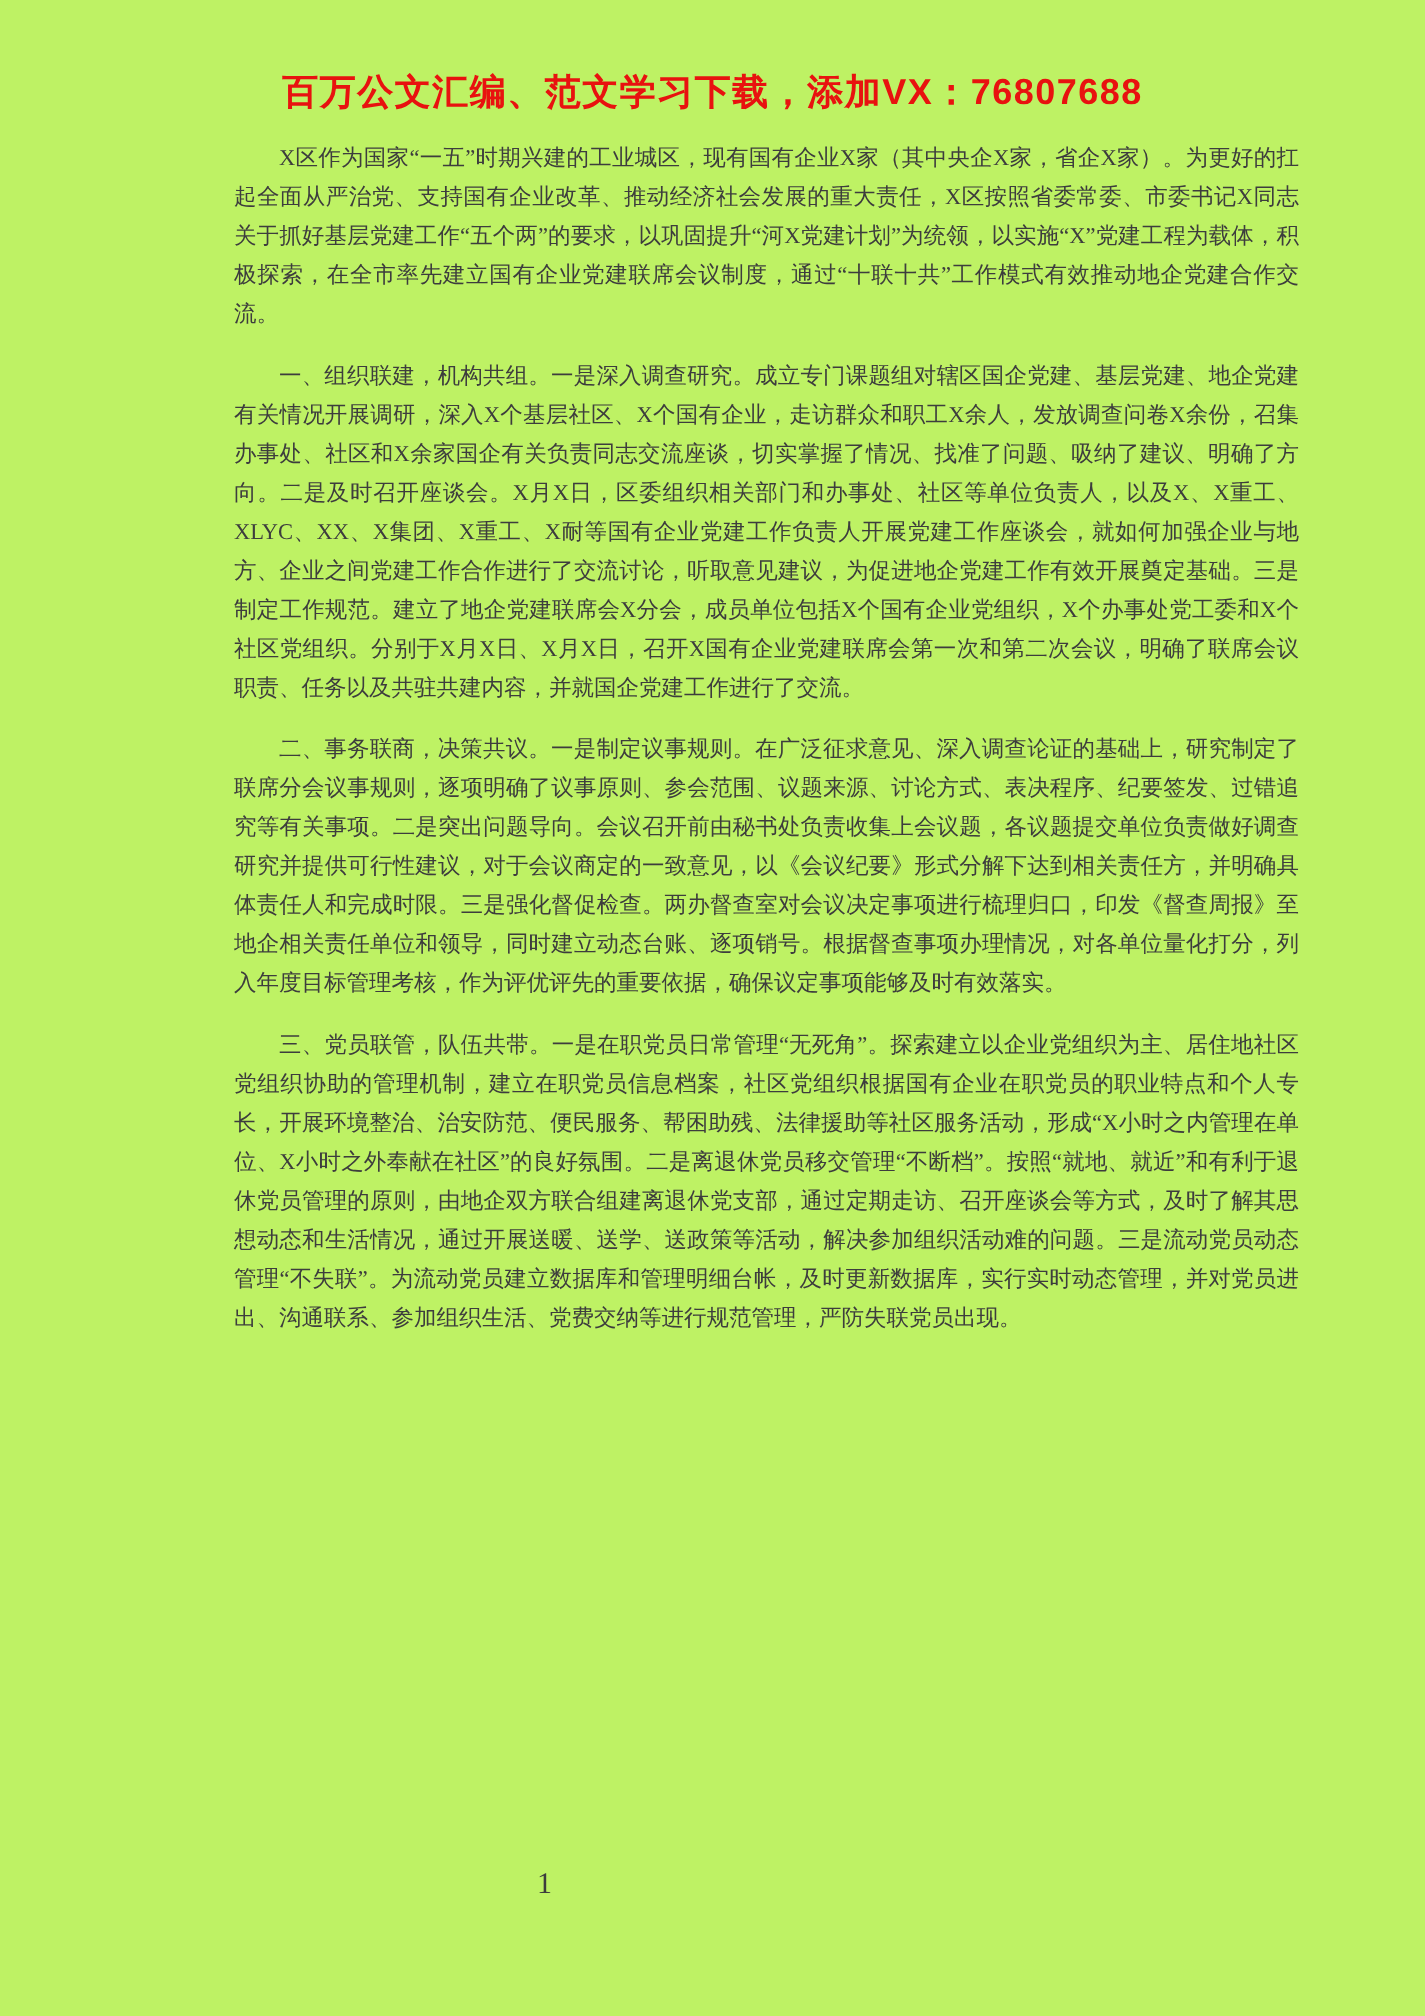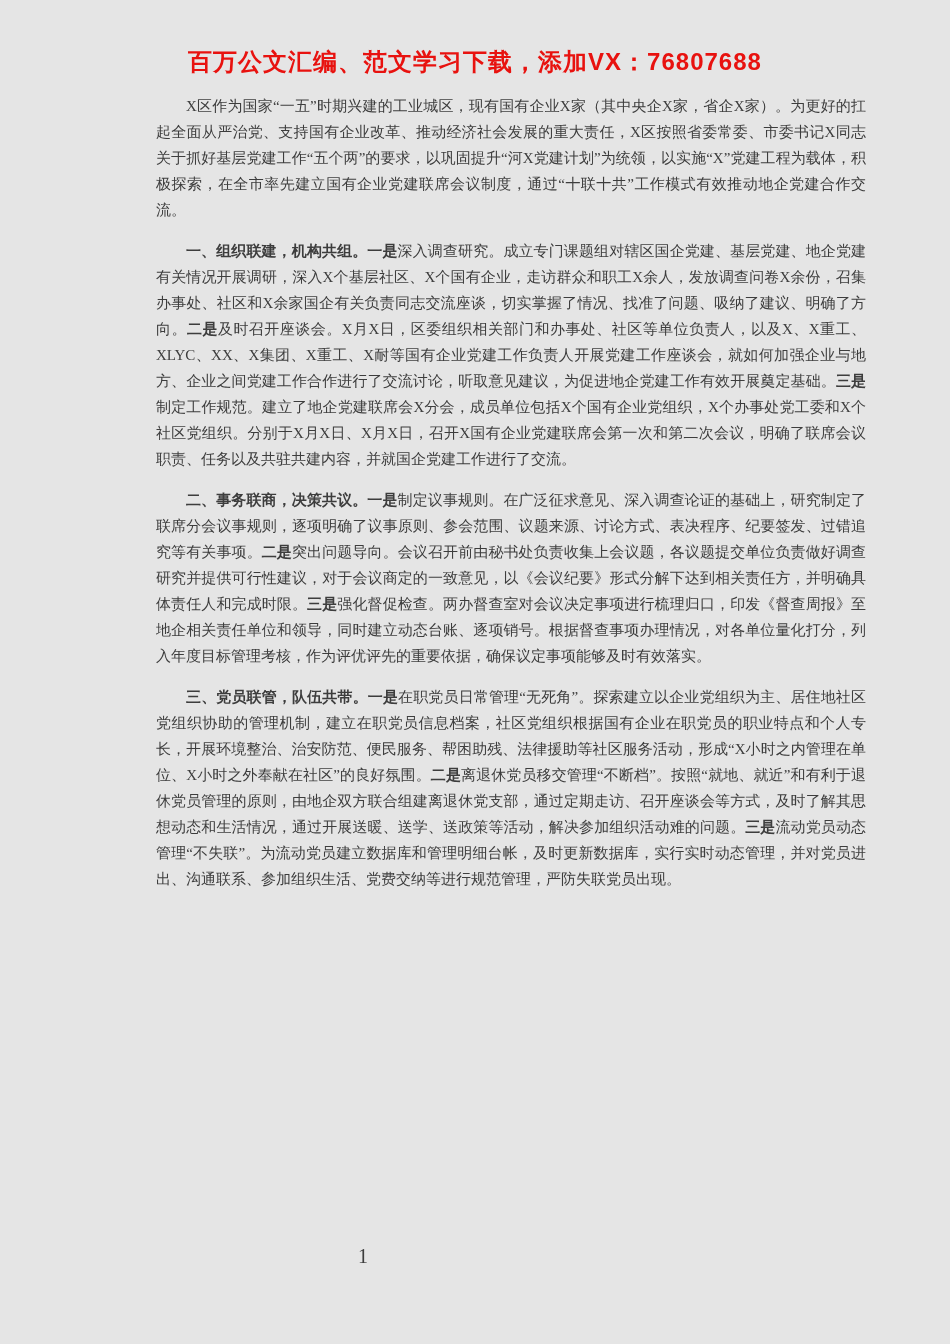--- a/index.html
+++ b/index.html
@@ -1,20 +1,20 @@
 <!DOCTYPE html>
 <html style="--red: #e8120f; --ink: #3d3d3d;"><head>
 <meta charset="utf-8">
 <style>
   html, body { margin: 0; padding: 0; background: #ffffff; }
   .page {
     position: relative;
     width: 950px;
     height: 1344px;
-    background: #e5e5e5;
+    background: #bef264;
     overflow: hidden;
   }
   .promo-header {
     position: absolute;
     top: 47px;
     left: 0;
     width: 950px;
     text-align: center;
     font-family: "Liberation Sans", sans-serif;
     font-size: 24px;
@@ -32,21 +32,21 @@
     font-size: 15px;
     line-height: 26px;
     color: var(--ink, #3d3d3d);
     text-align: justify;
     margin-left: 36px;
   }
   .para {
     margin: 0 0 15px 0;
     text-indent: 2em;
   }
-  .para .bold { font-weight: bold; }
+  .para .bold { font-weight: normal; }
   .page-number {
     position: absolute;
     top: 1245px;
     left: 0;
     width: 726px;
     text-align: center;
     font-family: "Liberation Serif", serif;
     font-size: 20px;
     color: var(--ink, #3d3d3d);
   }

